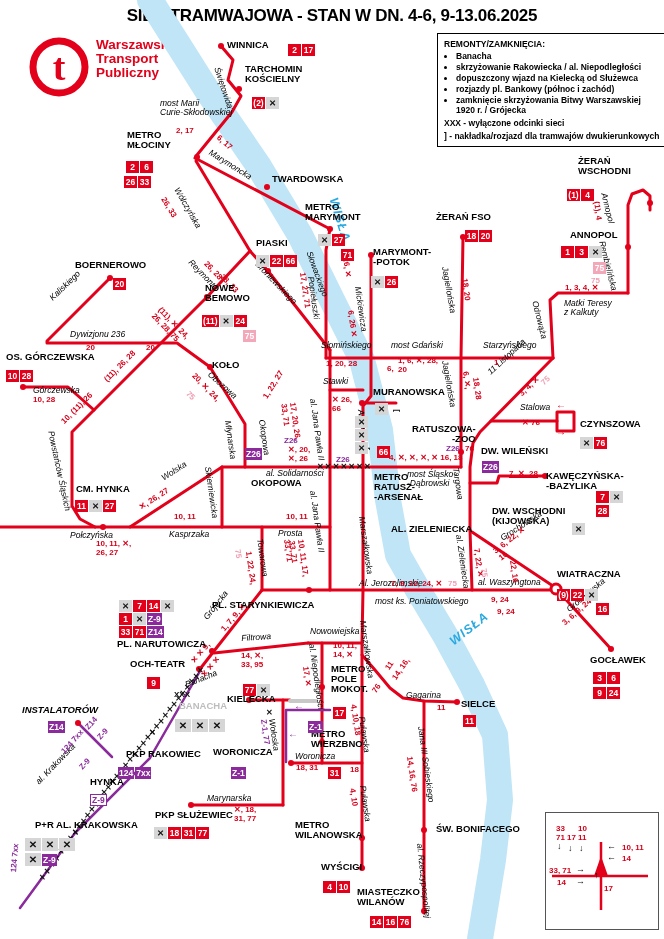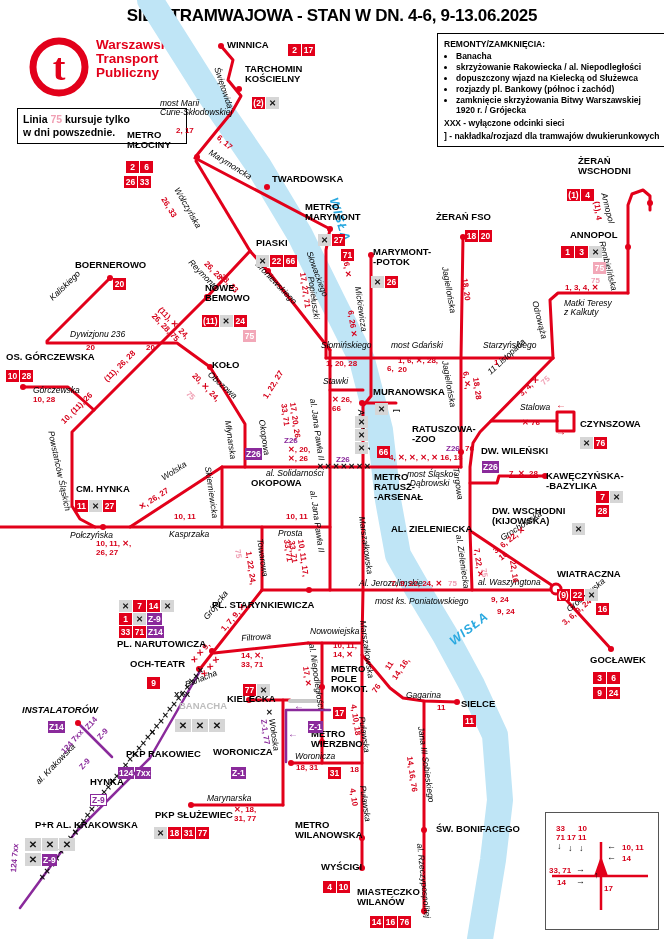--- a/index.html
+++ b/index.html
@@ -49,22 +49,20 @@
   <div class="abs" id="title">SIEĆ TRAMWAJOWA - STAN W DN. 4-6, 9-13.06.2025</div>
 
   <svg class="abs" id="logo" width="62" height="62" viewBox="0 0 62 62">
     <circle cx="31" cy="31" r="26" fill="none" stroke="#e2001a" stroke-width="7"></circle>
     <text x="31" y="44" text-anchor="middle" font-family="Liberation Serif, serif" font-size="38" font-weight="bold" fill="#e2001a">t</text>
   </svg>
   <div class="abs" id="brand">Warszawski
 Transport
 Publiczny</div>
 
-  <div class="abs" id="notebox"><span>Linia </span><span class="pink">75</span><span style="white-space:pre-line"> kursuje tylko
-w dni powszednie.</span></div>
 
   <div class="abs" id="legend">
     <div class="hd">REMONTY/ZAMKNIĘCIA:</div>
     <ul id="legend-list">
         <li>Banacha</li>
         <li>skrzyżowanie Rakowiecka / al. Niepodległości</li>
         <li>dopuszczony wjazd na Kielecką od Służewca</li>
         <li>rozjazdy pl. Bankowy (północ i zachód)</li>
         <li>zamknięcie skrzyżowania Bitwy Warszawskiej 1920 r. / Grójecka</li>
       </ul>
@@ -176,21 +174,21 @@
 BEMOWO</div>
     <div class="st" style="left: 75px; top: 260px;">BOERNEROWO</div>
     <div class="st" style="left: 6px; top: 352px;">OS. GÓRCZEWSKA</div>
     <div class="st" style="left: 212px; top: 360px;">KOŁO</div>
     <div class="st" style="left: 578px; top: 156px;">ŻERAŃ
 WSCHODNI</div>
     <div class="st" style="left: 570px; top: 230px;">ANNOPOL</div>
     <div class="st" style="left: 436px; top: 212px;">ŻERAŃ FSO</div>
     <div class="st" style="left: 580px; top: 419px;">CZYNSZOWA</div>
     <div class="st" style="left: 373px; top: 387px;">MURANOWSKA</div>
-    <div class="st" style="left: 412px; top: 424px;">RATUSZOWA-
+    <div class="st" style="left: 412px; top: 424px; text-align: right;">RATUSZOWA-
 -ZOO</div>
     <div class="st" style="left: 481px; top: 446px;">DW. WILEŃSKI</div>
     <div class="st" style="left: 546px; top: 471px;">KAWĘCZYŃSKA-
 -BAZYLIKA</div>
     <div class="st" style="left: 492px; top: 506px;">DW. WSCHODNI
 (KIJOWSKA)</div>
     <div class="st" style="left: 374px; top: 472px;">METRO
 RATUSZ-
 -ARSENAŁ</div>
     <div class="st" style="left: 391px; top: 524px;">AL. ZIELENIECKA</div>
@@ -344,21 +342,21 @@
     <div class="rt pk" style="left: 448px; top: 580px;">75</div>
     <div class="rt" style="left: 491px; top: 596px;">9, 24</div>
     <div class="rt" style="left: 480px; top: 548px; transform: rotate(82deg);">7, 22, ✕</div>
     <div class="rt pk" style="left: 487px; top: 568px; transform: rotate(82deg);">75</div>
     <div class="rt" style="left: 492px; top: 549px; transform: rotate(-38deg);">3, 6, 22, ✕
 16</div>
     <div class="rt" style="left: 516px; top: 560px; transform: rotate(82deg);">22, 16</div>
     <div class="rt" style="left: 561px; top: 621px; transform: rotate(-41deg);">3, 6, 9, 24</div>
     <div class="rt" style="left: 220px; top: 628px; transform: rotate(-50deg);">1, 7, 9, ✕</div>
     <div class="rt" style="left: 241px; top: 652px;">14, ✕,
-33, 71</div>
+33, 95</div>
     <div class="rt" style="left: 333px; top: 642px;">10, 11,
 14, ✕</div>
     <div class="rt" style="left: 309px; top: 666px; transform: rotate(82deg);">17, ✕</div>
     <div class="rt" style="left: 357px; top: 704px; transform: rotate(82deg);">4, 10, 18</div>
     <div class="rt" style="left: 384px; top: 667px; transform: rotate(-55deg);">11</div>
     <div class="rt" style="left: 391px; top: 677px; transform: rotate(-55deg);">14, 16,</div>
     <div class="rt" style="left: 371px; top: 690px; transform: rotate(-55deg);">76</div>
     <div class="rt" style="left: 437px; top: 704px;">11</div>
     <div class="rt" style="left: 413px; top: 756px; transform: rotate(82deg);">14, 16, 76</div>
     <div class="rt" style="left: 356px; top: 788px; transform: rotate(82deg);">4, 10</div>

